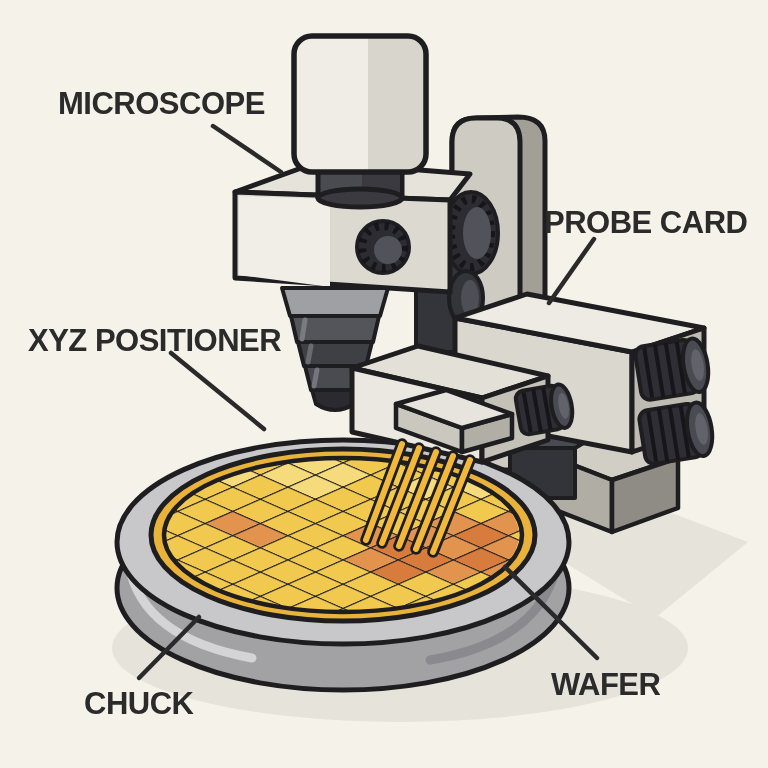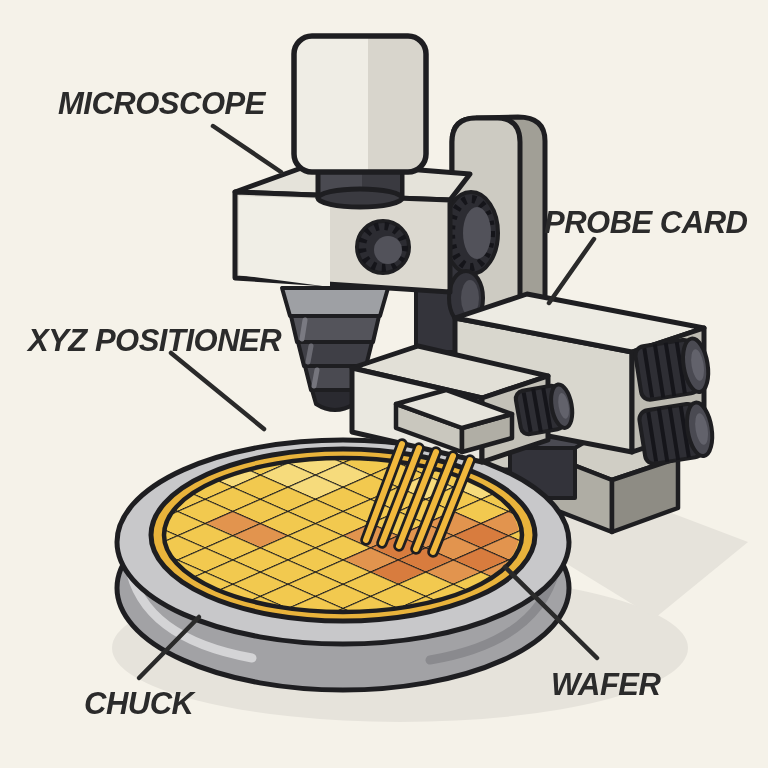--- a/index.html
+++ b/index.html
@@ -1,16 +1,16 @@
 <!DOCTYPE html>
 <html><head>
 <meta charset="utf-8">
 <style>
   html,body{margin:0;padding:0;background:#F5F2E9;}
-  .stage{width:768px;height:768px;position:relative;overflow:hidden;font-style:italic;}
+  .stage{width:768px;height:768px;position:relative;overflow:hidden;}
   svg{display:block;}
   .label{
     font-family:"Liberation Sans","DejaVu Sans",sans-serif;
     font-weight:700;
     font-size:31px;
     letter-spacing:-0.5px;
     fill:#2B2B2B;
   }
   .outl{stroke:#1E1E21;stroke-linejoin:round;}
 </style>

